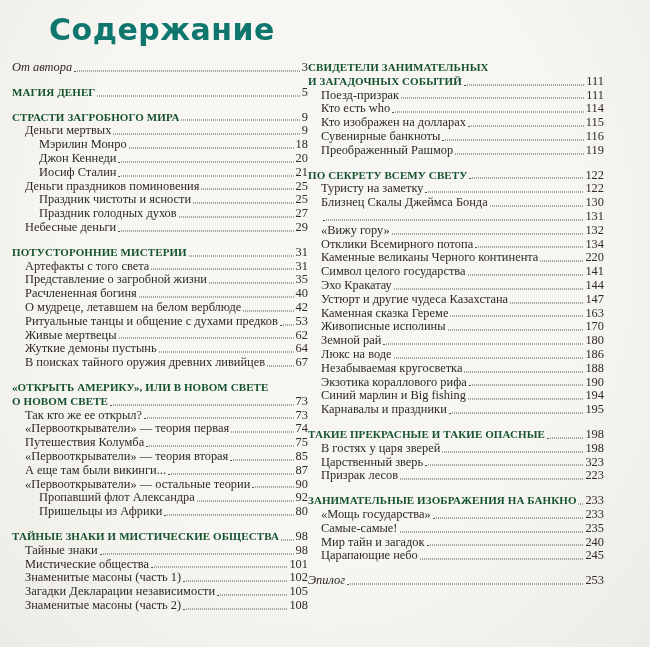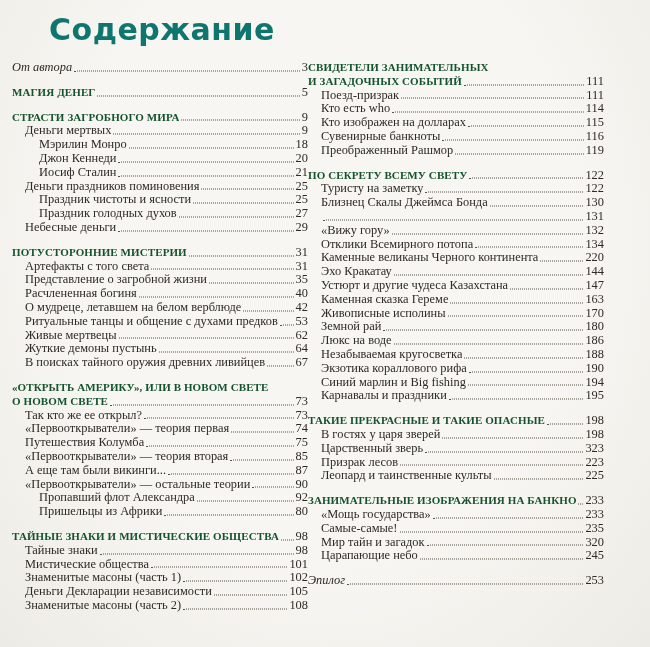--- a/index.html
+++ b/index.html
@@ -255,21 +255,21 @@
             <span class="entry-text">Мистические общества</span>
             <span class="dots"></span>
             <span class="page-num">101</span>
           </div>
           <div class="row level-1">
             <span class="entry-text">Знаменитые масоны (часть 1)</span>
             <span class="dots"></span>
             <span class="page-num">102</span>
           </div>
           <div class="row level-1">
-            <span class="entry-text">Деньги Декларации независимости</span>
+            <span class="entry-text">Загадки Декларации независимости</span>
             <span class="dots"></span>
             <span class="page-num">105</span>
           </div>
           <div class="row level-1">
             <span class="entry-text">Знаменитые масоны (часть 2)</span>
             <span class="dots"></span>
             <span class="page-num">108</span>
           </div>
         </div>
       </div>
@@ -338,20 +338,25 @@
             <span class="entry-text">Отклики Всемирного потопа</span>
             <span class="dots"></span>
             <span class="page-num">134</span>
           </div>
           <div class="row level-1">
             <span class="entry-text">Каменные великаны Черного континента</span>
             <span class="dots"></span>
             <span class="page-num">220</span>
           </div>
           <div class="row level-1">
+            <span class="entry-text">Символ целого государства</span>
+            <span class="dots"></span>
+            <span class="page-num">141</span>
+          </div>
+          <div class="row level-1">
             <span class="entry-text">Эхо Кракатау</span>
             <span class="dots"></span>
             <span class="page-num">144</span>
           </div>
           <div class="row level-1">
             <span class="entry-text">Устюрт и другие чудеса Казахстана</span>
             <span class="dots"></span>
             <span class="page-num">147</span>
           </div>
           <div class="row level-1">
@@ -409,46 +414,41 @@
           <div class="row level-1">
             <span class="entry-text">Царственный зверь</span>
             <span class="dots"></span>
             <span class="page-num">323</span>
           </div>
           <div class="row level-1">
             <span class="entry-text">Призрак лесов</span>
             <span class="dots"></span>
             <span class="page-num">223</span>
           </div>
-          <div class="row level-1">
-            <span class="entry-text">Леопард и таинственные культы</span>
-            <span class="dots"></span>
-            <span class="page-num">225</span>
-          </div>
         </div>
         <div class="section">
           <div class="row level-0 header">
             <span class="entry-text">ЗАНИМАТЕЛЬНЫЕ ИЗОБРАЖЕНИЯ НА БАНКНОТАХ</span>
             <span class="dots"></span>
             <span class="page-num">233</span>
           </div>
           <div class="row level-1">
             <span class="entry-text">«Мощь государства»</span>
             <span class="dots"></span>
             <span class="page-num">233</span>
           </div>
           <div class="row level-1">
             <span class="entry-text">Самые-самые!</span>
             <span class="dots"></span>
             <span class="page-num">235</span>
           </div>
           <div class="row level-1">
             <span class="entry-text">Мир тайн и загадок</span>
             <span class="dots"></span>
-            <span class="page-num">320</span>
+            <span class="page-num">240</span>
           </div>
           <div class="row level-1">
             <span class="entry-text">Царапающие небо</span>
             <span class="dots"></span>
             <span class="page-num">245</span>
           </div>
         </div>
         <div class="section">
           <div class="row level-0 italic">
             <span class="entry-text">Эпилог</span>

